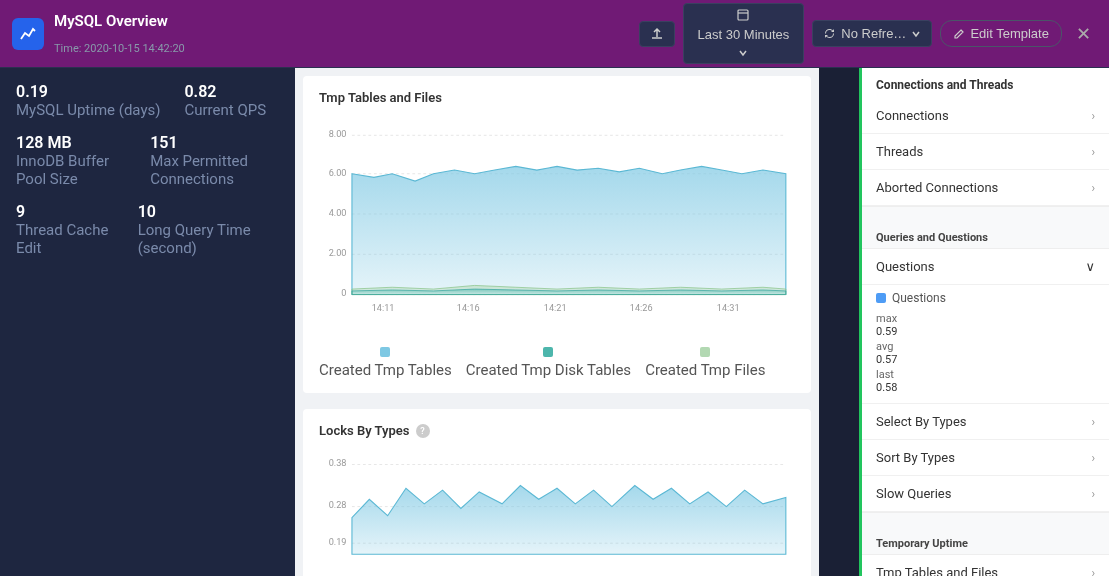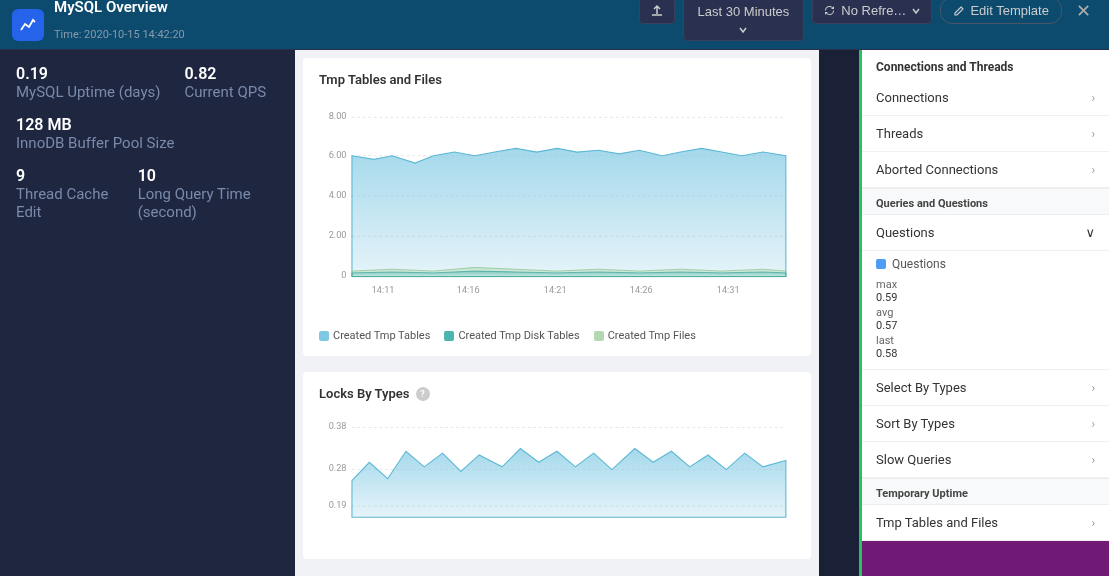--- a/index.html
+++ b/index.html
@@ -10,24 +10,24 @@
       width: 1109px;
       height: 576px;
       overflow: hidden;
       display: flex;
       flex-direction: column;
     }
 
     
     .topbar {
       display: flex;
-      align-items: flex-end;
-      background: #0c4a6e;
+      align-items: center;
+      background: #701a75;
       padding: 8px 12px;
-      height: 50px;
+      height: 68px;
       border-bottom: 1px solid #2a3050;
       flex-shrink: 0;
     }
     .topbar-logo {
       width: 32px;
       height: 32px;
       background: #2563eb;
       border-radius: 6px;
       display: flex;
       align-items: center;
@@ -174,21 +174,21 @@
       width: 100%;
     }
     .chart-svg {
       width: 100%;
     }
 
     
     .right-panel {
       width: 250px;
       flex-shrink: 0;
-      background: #701a75;
+      background: #15803d;
       border-left: 3px solid #22c55e;
       overflow-y: auto;
       display: flex;
       flex-direction: column;
       margin-left: 40px;
     }
     .section-header {
       padding: 10px 14px 6px;
       font-size: 12px;
       font-weight: 700;
@@ -204,21 +204,21 @@
       cursor: pointer;
       font-size: 13px;
       color: #333;
       background: #fff;
     }
     .nav-item .chevron {
       color: #999;
       font-size: 12px;
     }
     .section-divider {
-      padding: 8px 14px 4px;
+      padding: 24px 14px 4px;
       font-size: 11px;
       font-weight: 700;
       color: #444;
       background: #f8f9fa;
       border-top: 1px solid #eee;
       border-bottom: 1px solid #eee;
     }
     .questions-expanded {
       background: #fff;
     }
@@ -266,22 +266,23 @@
       display: flex;
       align-items: center;
       gap: 14px;
       margin-top: 8px;
       flex-wrap: wrap;
     }
     .legend-item {
       display: flex;
       align-items: center;
       gap: 4px;
-      font-size: 11px;
+      font-size: 15px;
       color: #555;
+      flex-direction: column;
     }
     .legend-dot {
       width: 10px;
       height: 10px;
       border-radius: 2px;
     }
     .help-icon {
       display: inline-flex;
       align-items: center;
       justify-content: center;
@@ -354,20 +355,24 @@
       <div class="stat-item">
         <div class="stat-value">0.82</div>
         <div class="stat-label">Current QPS</div>
       </div>
     </div>
     <div class="stat-row">
       <div class="stat-item">
         <div class="stat-value">128 MB</div>
         <div class="stat-label">InnoDB Buffer Pool Size</div>
       </div>
+      <div class="stat-item">
+        <div class="stat-value">151</div>
+        <div class="stat-label">Max Permitted Connections</div>
+      </div>
     </div>
     <div class="stat-row">
       <div class="stat-item">
         <div class="stat-value">9</div>
         <div class="stat-label">Thread Cache Edit</div>
       </div>
       <div class="stat-item">
         <div class="stat-value">10</div>
         <div class="stat-label">Long Query Time (second)</div>
       </div>

